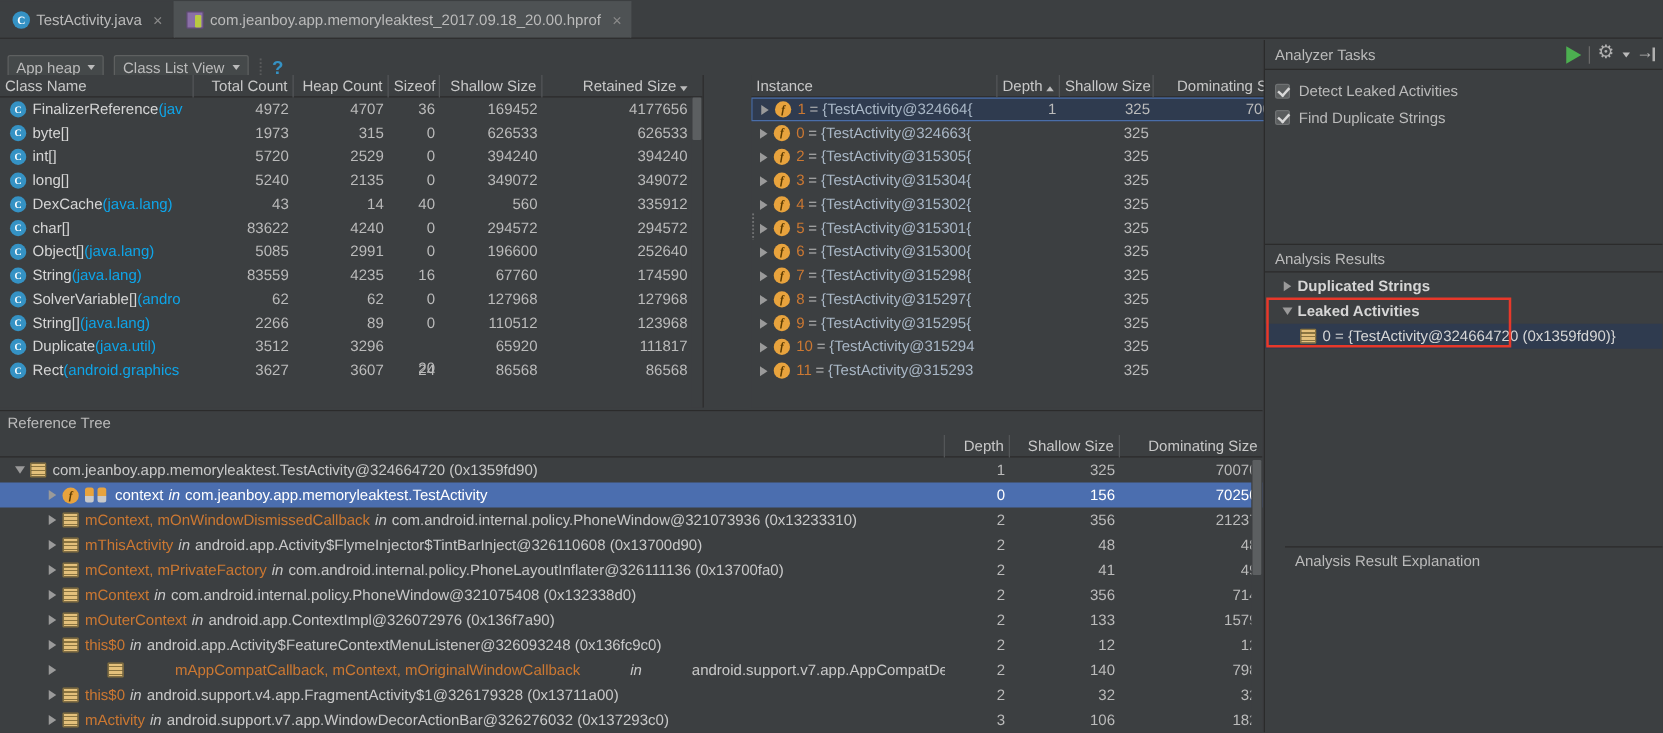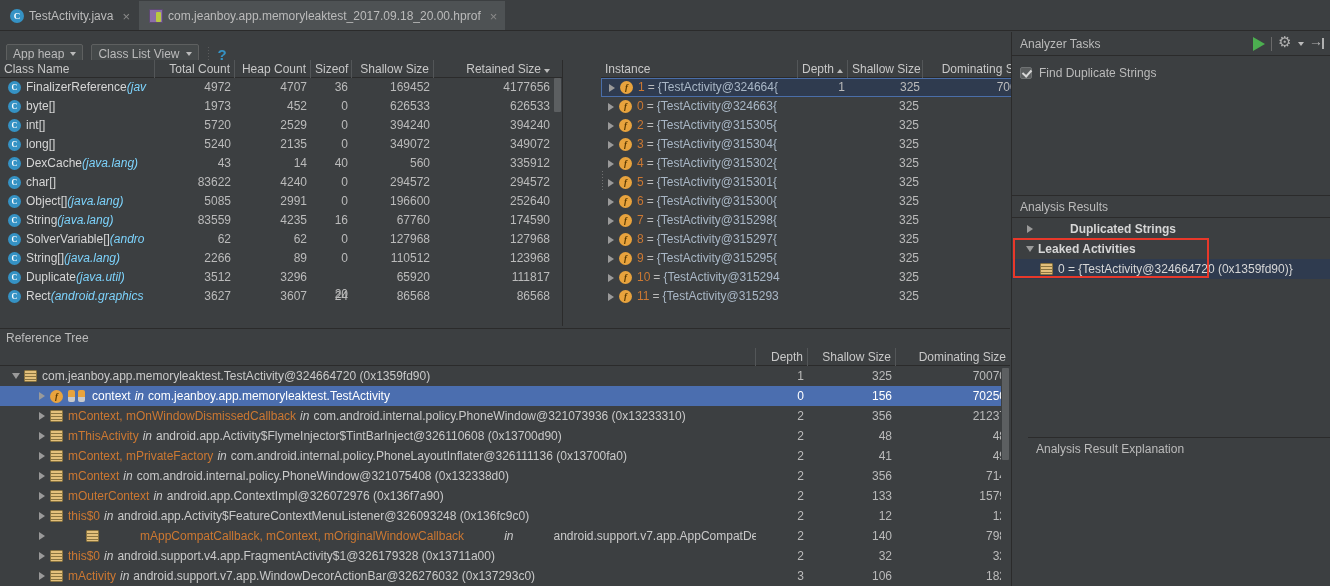--- a/index.html
+++ b/index.html
@@ -87,21 +87,21 @@
     position: absolute; left: 0; top: 60px; width: 563px; height: 266px;
     background: #3c3f41; overflow: hidden;
     border-right: 1px solid #2b2b2b;
   }
   .class-icon {
     width: 13px; height: 13px; min-width: 13px; border-radius: 50%;
     background: #3592c4; color: #fff; font-size: 8px; font-weight: bold;
     display: inline-flex; align-items: center; justify-content: center;
     margin: 0 5px 0 4px; font-family: "Liberation Serif", serif;
   }
-  .cls-pkg { color: #7dd3fc; font-style: italic; }
+  .cls-pkg { color: #0ea5e9; }
   .cls-name { color: #d6d6d6; }
 
   
   .instpane {
     position: absolute; left: 564px; top: 60px; width: 446px; height: 266px;
     background: #3c3f41; overflow: hidden; margin-left: 37px;
   }
   .twisty {
     width: 0; height: 0; margin: 0 5px 0 7px; min-width: 0;
     border-top: 4.5px solid transparent; border-bottom: 4.5px solid transparent;
@@ -266,21 +266,21 @@
           <div class="cell r" style="width: 41px;">36</div>
           <div class="cell r" style="width: 82px;">169452</div>
           <div class="cell r" style="width: 120px;">4177656</div>
         </div>
         <div class="row">
           <div class="cell" style="width: 155px; display: flex; align-items: center;">
             <span class="class-icon">C</span>
             <span class="cls-name">byte[]</span>
           </div>
           <div class="cell r" style="width: 80px;">1973</div>
-          <div class="cell r" style="width: 76px;">452</div>
+          <div class="cell r" style="width: 76px;">315</div>
           <div class="cell r" style="width: 41px;">0</div>
           <div class="cell r" style="width: 82px;">626533</div>
           <div class="cell r" style="width: 120px;">626533</div>
         </div>
         <div class="row">
           <div class="cell" style="width: 155px; display: flex; align-items: center;">
             <span class="class-icon">C</span>
             <span class="cls-name">int[]</span>
           </div>
           <div class="cell r" style="width: 80px;">5720</div>
@@ -719,28 +719,32 @@
         <span class="vsep"></span>
         <span class="gear-ico"></span>
         <span class="caret"></span>
         <span class="hide-ico"></span>
       </span>
     </div>
 
     <div class="tasks" id="task-list">
         <div class="task">
           <span class="chk"></span>
+          <span>Detect Leaked Activities</span>
+        </div>
+        <div class="task">
+          <span class="chk"></span>
           <span>Find Duplicate Strings</span>
         </div>
       </div>
 
     <div class="rp-sec" style="position:absolute;left:0;top:163px;width:319px;">Analysis Results</div>
 
     <div id="result-list" style="position:absolute;left:0;top:187px;width:319px;">
-        <div class="res-row" style="padding-left: 8px; gap: 32px;">
+        <div class="res-row" style="padding-left: 8px;">
           <span class="twisty"></span>
           <span>Duplicated Strings</span>
         </div>
         <div class="res-row" style="padding-left: 8px;">
           <span class="twisty-open"></span>
           <span>Leaked Activities</span>
         </div>
         <div class="res-leaf">
           <span class="ico-stack"></span>
           <span>0 = {TestActivity@324664720 (0x1359fd90)}</span>

